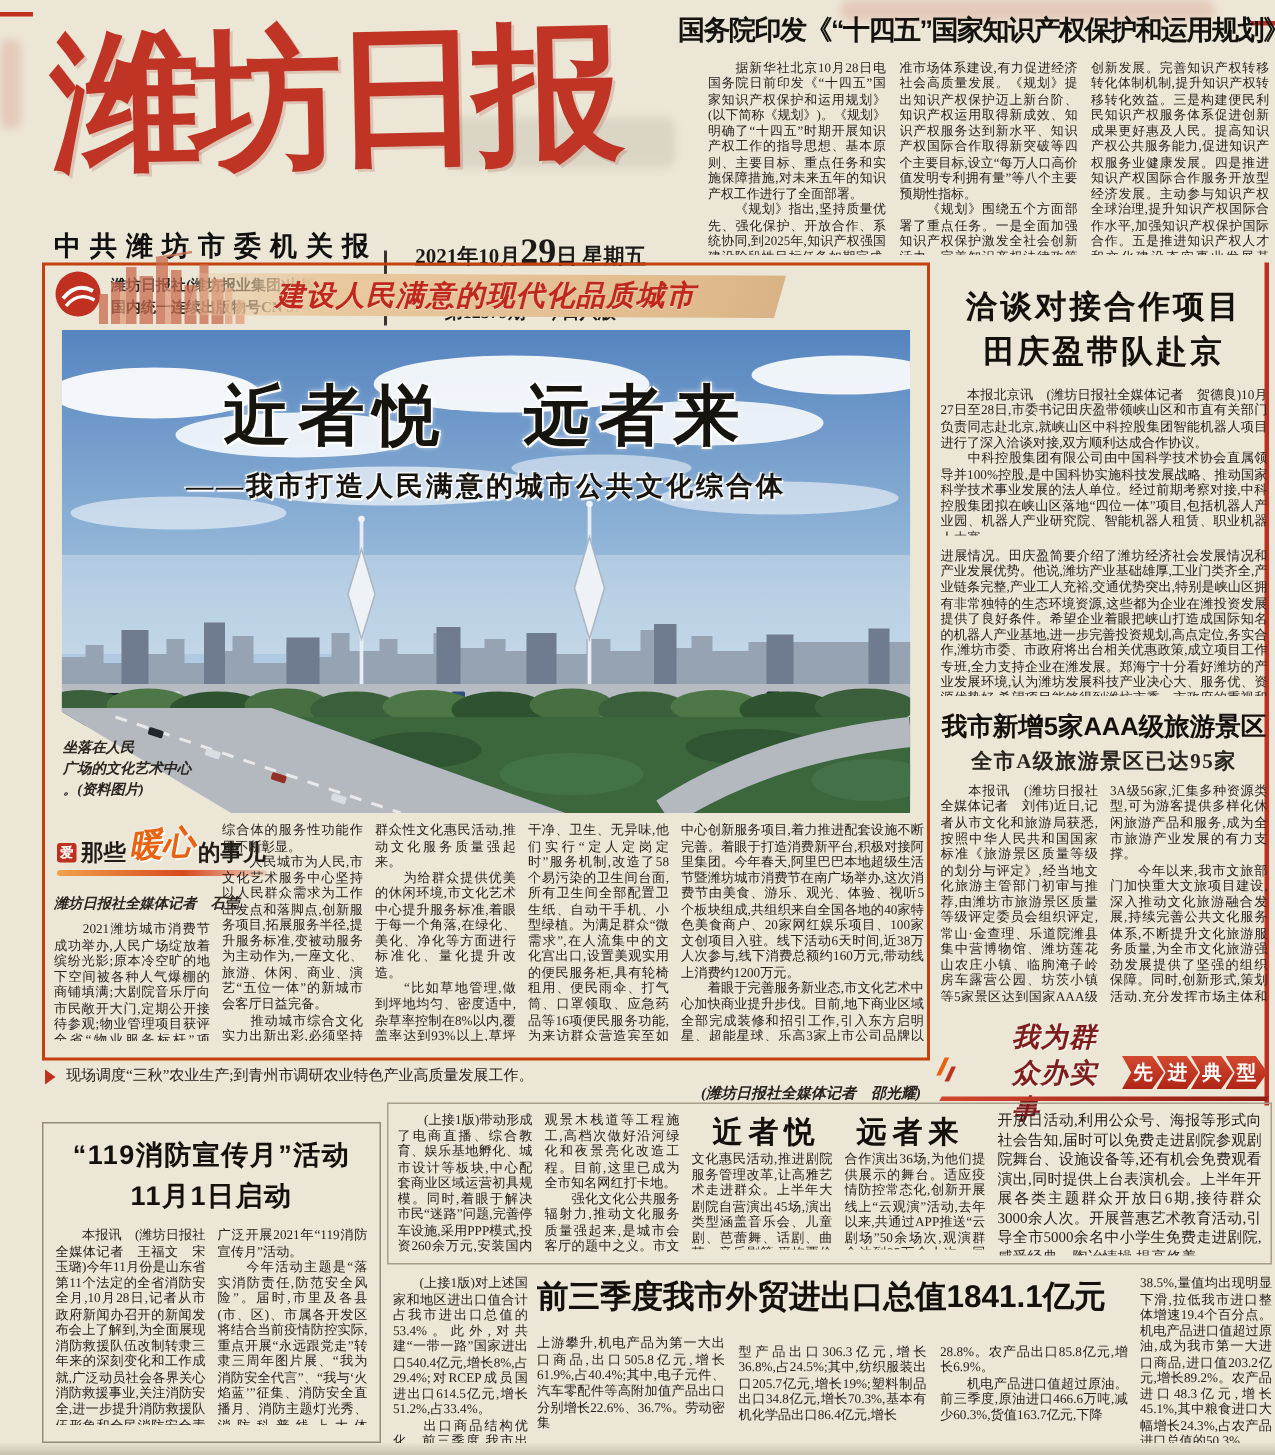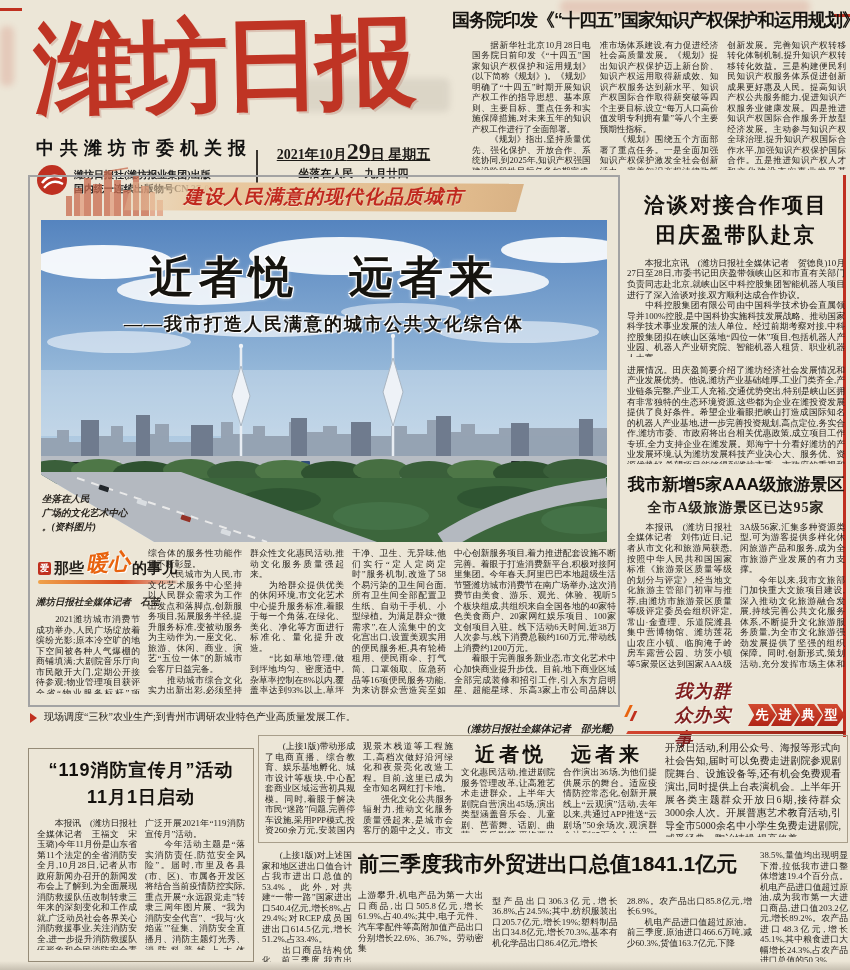--- a/index.html
+++ b/index.html
@@ -16,21 +16,21 @@
   
   .smudge{position:absolute;filter:blur(3px);opacity:.14;background:#7a7468;border-radius:6px;}
   .smudge.red{background:#c24a38;opacity:.18;}
   .corner-red{position:absolute;background:#c0301f;}
   .bottom-shadow{position:absolute;left:0;right:0;bottom:0;height:9px;background:linear-gradient(180deg,rgba(0,0,0,0),rgba(70,60,45,.22));}
 
   
   .m-title{left:34px;top:2px;width:420px;height:132px;font-size:100px;line-height:128px;font-weight:bold;
            color:#bf3424;letter-spacing:-6px;transform:rotate(-1.2deg);
            text-shadow:2px 2px 0 rgba(150,40,20,.18);}
-  .m-row{left:36px;top:136px;width:412px;display:flex;align-items:flex-end;}
+  .m-row{left:36px;top:152px;width:412px;display:flex;align-items:flex-end;}
   .m-left{width:218px;}
   .m-organ{font-size:18px;font-weight:900;letter-spacing:6px;color:#111;}
   .m-pub{display:flex;align-items:center;margin-top:4px;}
   .m-publines{margin-left:6px;font-size:10px;font-weight:bold;line-height:1.45;color:#222;}
   .m-div{width:2px;height:50px;background:#3a362f;margin:2px 8px 0 2px;}
   .m-date{padding-top:1px;text-align:center;width:175px;}
   .m-date-l1{font-size:14px;font-weight:900;text-decoration:underline;}
   .m-date-l1 .day{font-size:24px;}
   .m-date-l2{font-size:11px;font-weight:900;margin-top:1px;}
   .m-date-l3{font-size:12px;font-weight:bold;margin-top:2px;}
@@ -39,21 +39,21 @@
   .ta{left:452px;top:8px;width:394px;}
   .ta-headline{font-size:18px;font-weight:900;letter-spacing:-1px;color:#15130f;white-space:nowrap;}
   .ta-body{margin-top:8px;display:flex;gap:9px;height:130px;margin-left:20px;}
   .ta-body .c{flex:1;}
   .ta .body-txt{font-size:8.6px;line-height:1.22;}
 
   
   .vline-right{left:843px;top:175px;width:2.5px;height:562px;background:#bf3021;}
 
   
-  .feature{left:28px;top:175px;width:592px;height:532px;border:2px solid #a3a3a3;box-sizing:border-box;text-decoration:underline;}
+  .feature{left:28px;top:175px;width:592px;height:532px;border:2px solid #c2410c;box-sizing:border-box;text-decoration:underline;}
   .ribbon-wrap{position:relative;width:400px;margin:5px auto 0;height:30px;}
   .ribbon{position:absolute;left:0;top:0;right:0;bottom:0;
           background:linear-gradient(100deg,rgba(233,201,160,.25),#e9c9a0 22%,#e0ba8c 85%,#d8b184);
           clip-path:polygon(2% 0,100% 6%,98% 100%,0 94%);
           display:flex;align-items:center;justify-content:center;}
   .ribbon-text{font-size:19px;font-weight:900;font-style:italic;color:#c0281e;letter-spacing:1px;
                font-family:"Liberation Sans","DejaVu Sans",sans-serif;text-shadow:0 1px 0 rgba(255,255,255,.4);}
   .ribbon-city{position:absolute;left:-62px;top:-16px;}
   .photo{position:relative;width:566px;height:322px;margin:8px auto 0;
          clip-path:polygon(0 0,100% 0,100% 100%,20% 100%,0 79%);}

